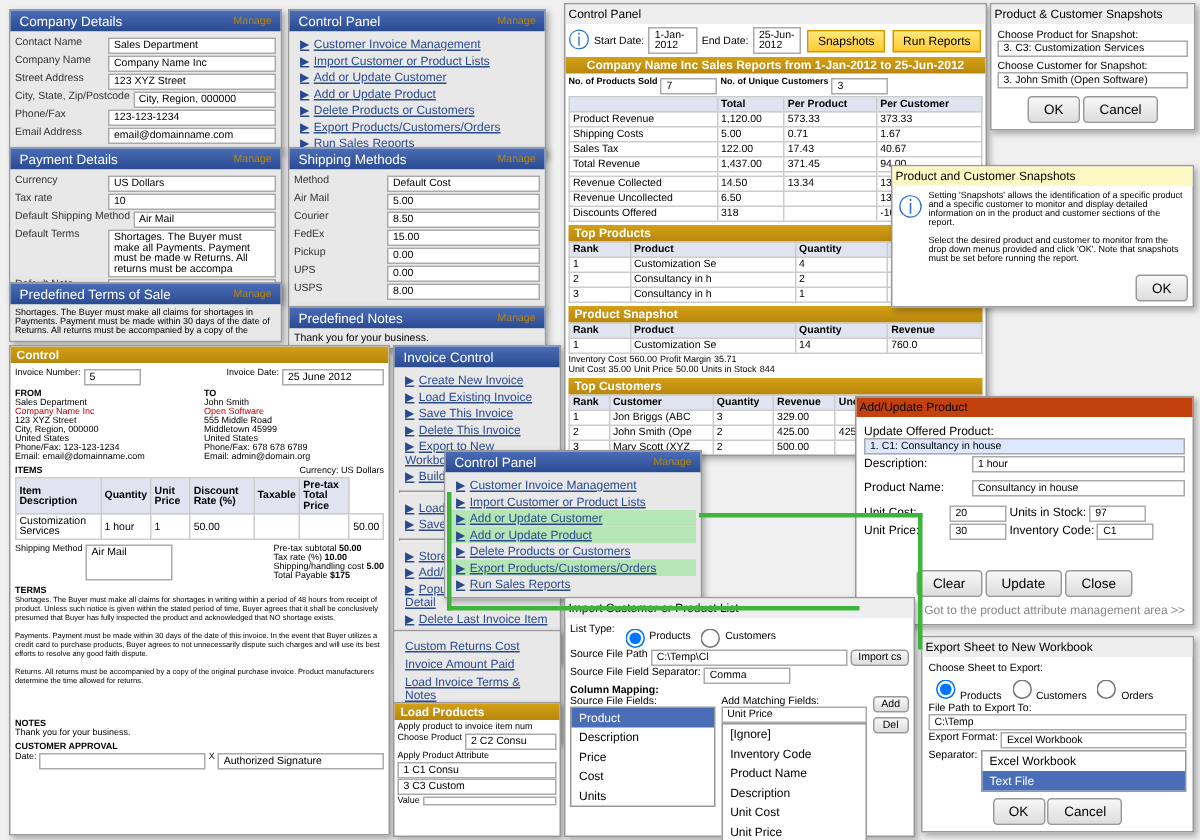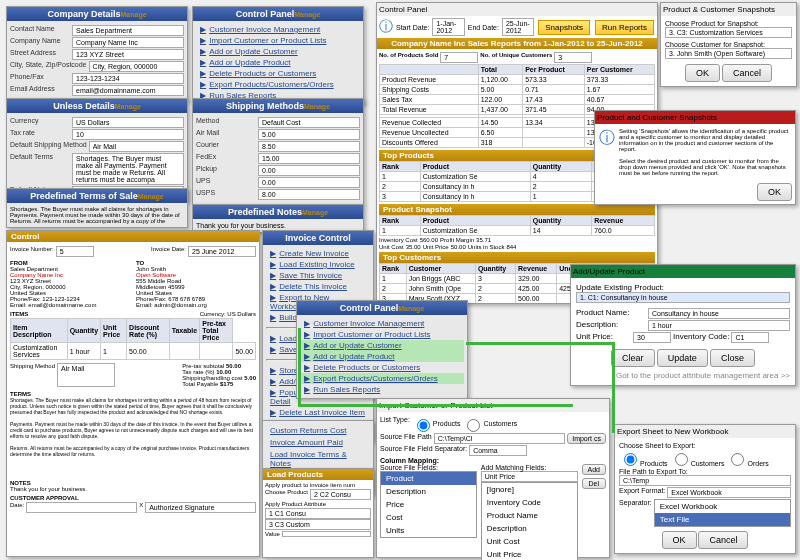--- a/index.html
+++ b/index.html
@@ -1,17 +1,17 @@
 <!DOCTYPE html>
 <html><head>
 <meta charset="utf-8">
 <style>
 html,body{margin:0;padding:0;font-family:Arial,sans-serif;font-size:8px;background:#f0f0f0;width:800px;height:560px;overflow:hidden}
 .pane{position:absolute;background:#fff;border:1px solid #999;box-shadow:2px 2px 4px rgba(0,0,0,0.3)}
-.hdr{background:linear-gradient(#4a6db8,#2a4a90);color:#fff;font-weight:bold;padding:2px 6px;font-size:9px;display:flex;justify-content:center;align-items:center}
+.hdr{background:linear-gradient(#4a6db8,#2a4a90);color:#fff;font-weight:normal;padding:2px 6px;font-size:9px;display:flex;justify-content:space-between;align-items:center}
 .hdr2{background:linear-gradient(#d4a017,#b8860b);color:#fff;font-weight:bold;padding:1px 4px;font-size:8px;display:flex;justify-content:space-between;align-items:center}
 .sect{background:#e8e8e8;padding:3px}
 .row{display:flex;gap:2px;margin:1px 0}
 .lbl{color:#333;font-size:7px;min-width:60px}
 .fld{background:#fff;border:1px solid #aaa;padding:1px 3px;font-size:7px;flex:1}
 .link{color:#2a4a90;text-decoration:underline;font-size:8px;padding:1px 4px;cursor:pointer}
 .btn{background:linear-gradient(#f8f8f8,#ddd);border:1px solid #999;padding:3px 10px;font-size:9px;cursor:pointer;border-radius:3px}
 .ylw{background:linear-gradient(#ffe97a,#ffc933);border:1px solid #cc9900;padding:2px 6px;font-size:8px;margin:1px}
 .tbl{width:100%;border-collapse:collapse;font-size:7px}
 .tbl td,.tbl th{border:1px solid #ccc;padding:1px 2px;text-align:left}
@@ -72,21 +72,21 @@
       <div class="link bluearrow">Add or Update Customer</div>
       <div class="link bluearrow">Add or Update Product</div>
       <div class="link bluearrow">Delete Products or Customers</div>
       <div class="link bluearrow">Export Products/Customers/Orders</div>
       <div class="link bluearrow">Run Sales Reports</div>
     </div>
 </div>
 
 <div class="pane" style="left:6px;top:98px;width:180px">
 <div class="hdr">
-      <span>Unless Details</span>
+      <span>Payment Details</span>
       <span class="mgr">Manage</span>
     </div>
 <div class="sect" id="invd">
       <div class="row">
         <span class="lbl">Currency</span>
         <span class="fld">US Dollars</span>
       </div>
       <div class="row">
         <span class="lbl">Tax rate</span>
         <span class="fld">10</span>
@@ -505,21 +505,21 @@
 <div style="margin-top:3px">Choose Customer for Snapshot:</div>
 <div class="fld">3. John Smith (Open Software)</div>
 <div style="text-align:center;margin-top:5px">
 <button class="btn">OK</button>
 <button class="btn">Cancel</button>
 </div>
 </div>
 </div>
 
 <div class="pane" style="left:594px;top:110px;width:200px">
-<div style="background:#b91c1c;padding:2px;font-size:8px">Product and Customer Snapshots</div>
+<div style="background:#fef9c3;padding:2px;font-size:8px">Product and Customer Snapshots</div>
 <div style="padding:4px;font-size:6px;display:flex;gap:4px">
 <span style="color:#2a6fd6;font-size:16px">ⓘ</span>
 <span style="white-space:pre-line">Setting 'Snapshots' allows the identification of a specific product and a specific customer to monitor and display detailed information on in the product and customer sections of the report.
 
 Select the desired product and customer to monitor from the drop down menus provided and click 'OK'. Note that snapshots must be set before running the report.</span>
 </div>
 <div style="text-align:right;padding:3px"><button class="btn">OK</button></div>
 </div>
 
 <div class="pane" style="left:296px;top:300px;width:170px">
@@ -532,39 +532,45 @@
       <div class="link bluearrow">Import Customer or Product Lists</div>
       <div class="link bluearrow grn">Add or Update Customer</div>
       <div class="link bluearrow grn">Add or Update Product</div>
       <div class="link bluearrow">Delete Products or Customers</div>
       <div class="link bluearrow grn">Export Products/Customers/Orders</div>
       <div class="link bluearrow">Run Sales Reports</div>
     </div>
 </div>
 
 <div class="pane" style="left:570px;top:264px;width:224px">
-<div style="background:#15803d;padding:2px;font-size:8px">Add/Update Product</div>
+<div style="background:#c2410c;padding:2px;font-size:8px">Add/Update Product</div>
 <div style="padding:5px;font-size:8px">
-<div>Update Existing Product:</div>
+<div>Update Offered Product:</div>
 <div class="fld" style="background:#dde8ff">1. C1: Consultancy in house</div>
+<div class="row">
+        <span style="width:70px">Description:</span>
+        <span class="fld">1 hour</span>
+      </div>
 <div class="row" style="margin-top:5px">
         <span style="width:70px">Product Name:</span>
         <span class="fld">Consultancy in house</span>
       </div>
-<div class="row">
-        <span style="width:70px">Description:</span>
-        <span class="fld">1 hour</span>
+<div class="row" style="margin-top:6px">
+        <span style="width:55px">Unit Cost:</span>
+        <span class="fld" style="max-width:30px">20</span>
+<span>Units in Stock:</span>
+        <span class="fld" style="max-width:30px">97</span>
       </div>
 <div class="row">
         <span style="width:55px">Unit Price:</span>
         <span class="fld" style="max-width:30px">30</span>
 <span>Inventory Code:</span>
         <span class="fld" style="max-width:30px">C1</span>
       </div>
-<div style="text-align:center;margin-top:6px">
+<div style="text-align:center;margin-top:20px">
 <button class="btn">Clear</button>
 <button class="btn">Update</button>
 <button class="btn">Close</button>
 </div>
 <div style="text-align:right;color:#888;margin-top:4px">Got to the product attribute management area &gt;&gt;</div>
 </div>
 </div>
 
 <div class="pane" style="left:376px;top:398px;width:232px;height:158px">
 <div style="background:#eee;padding:2px;font-size:8px">Import Customer or Product List</div>

